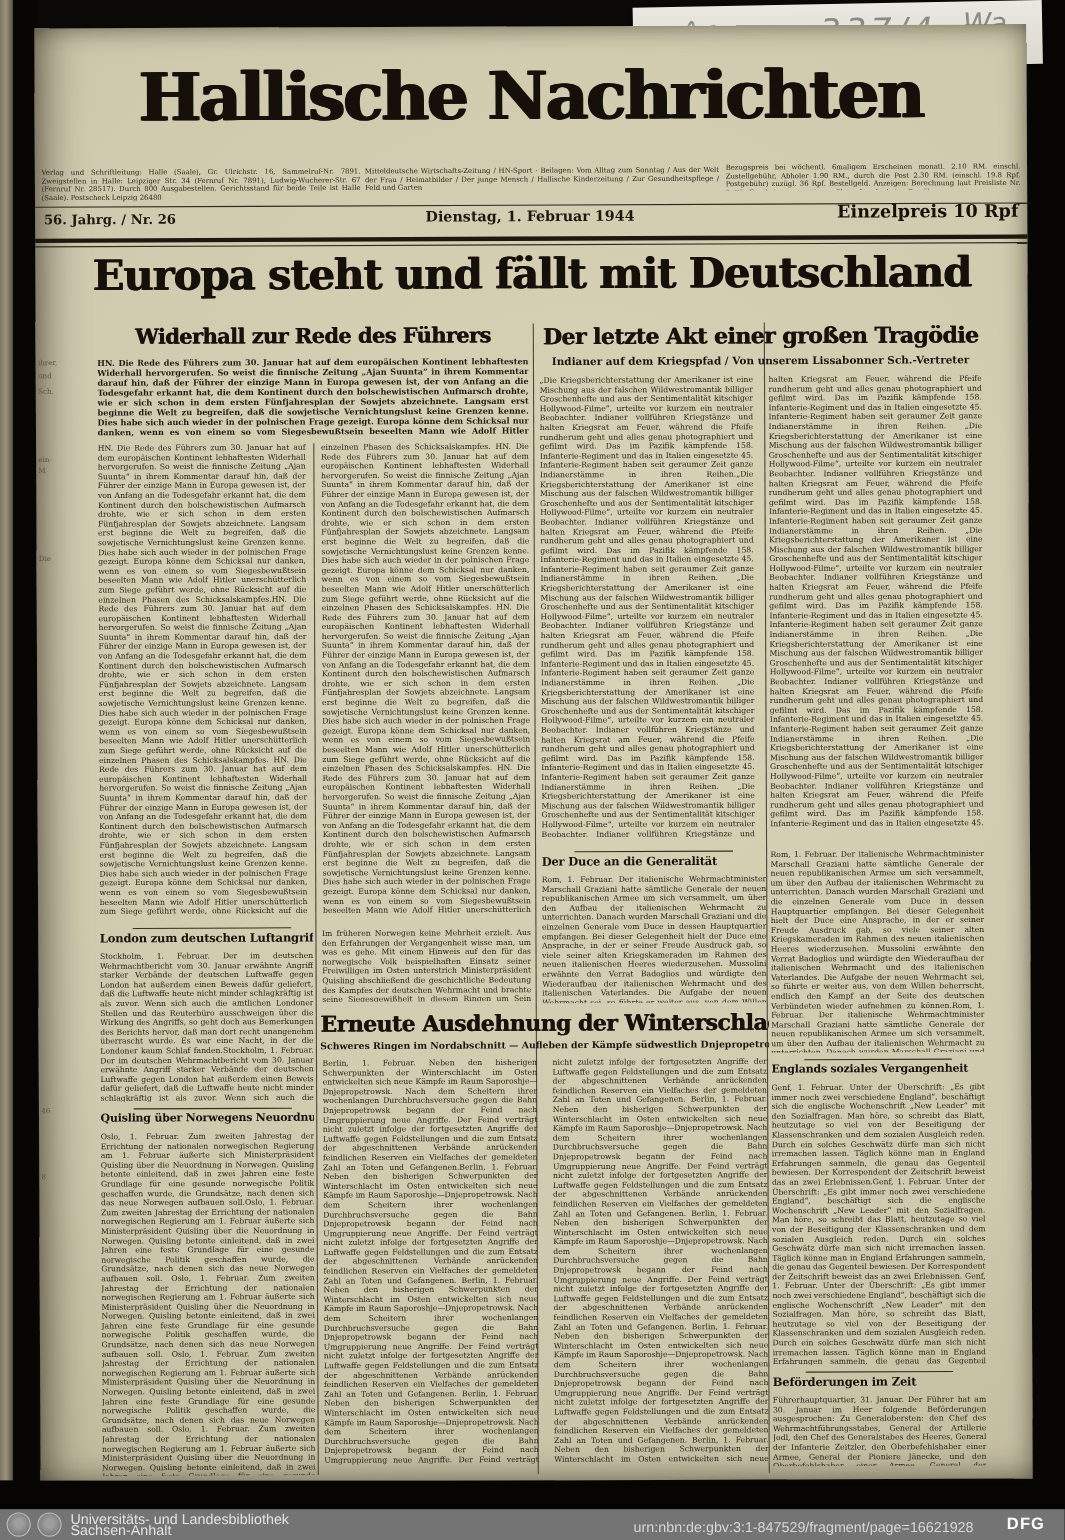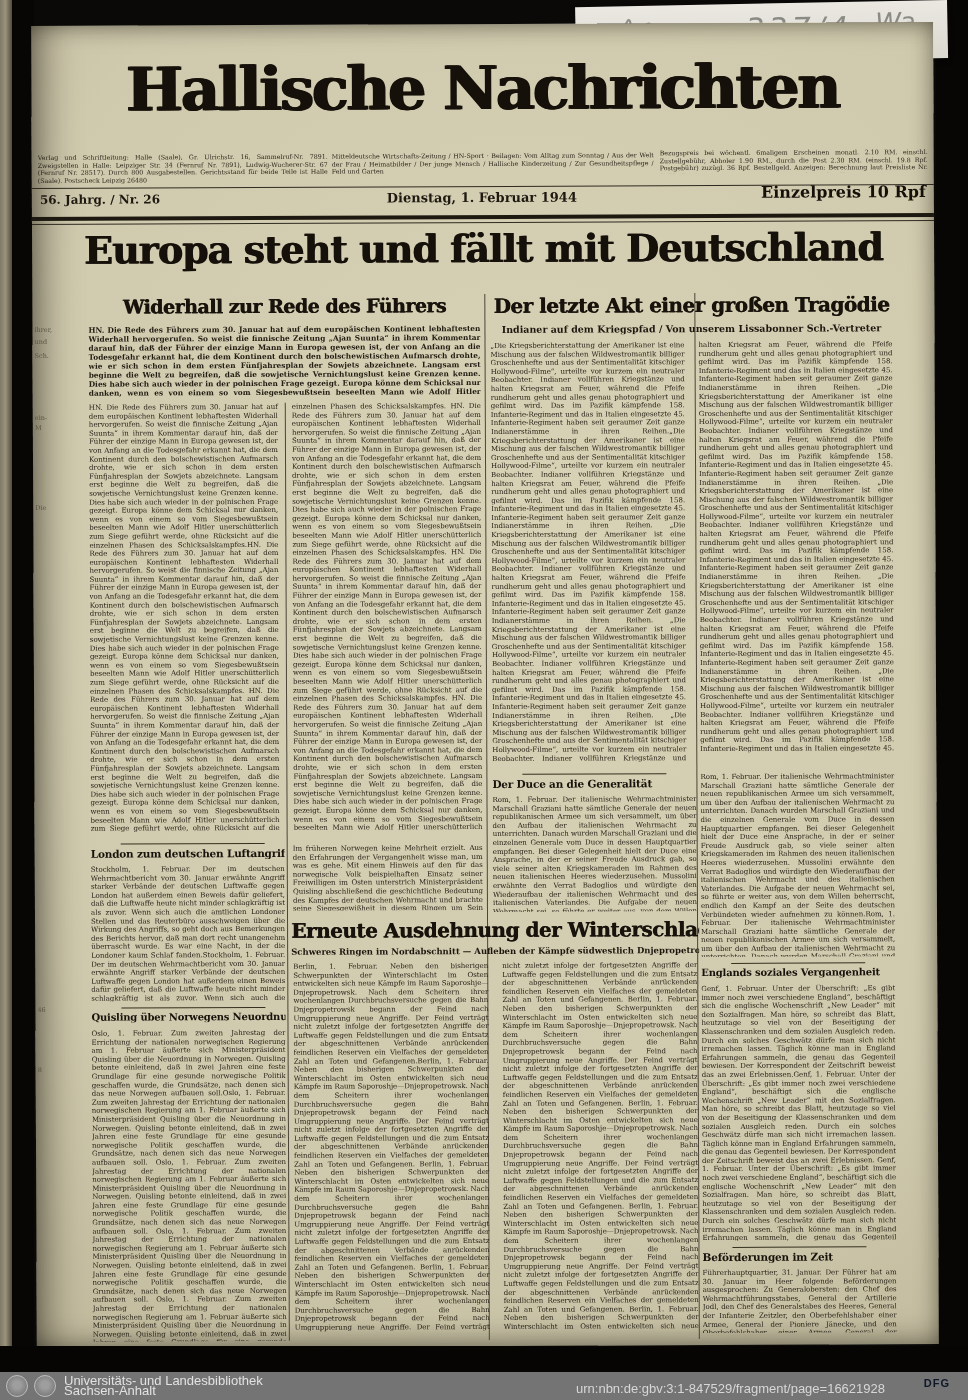--- a/index.html
+++ b/index.html
@@ -60,21 +60,21 @@
   
   .frag{position:absolute;left:2px;font-size:6.5px;color:#5a5443;}
   
   #footer-black{left:0;top:1346px;width:968px;height:26px;background:#060504;}
   #footer-bar{left:0;top:1372px;width:968px;height:28px;background:#747474;
     font-family:"Liberation Sans","DejaVu Sans",sans-serif;}
   .seal{position:absolute;top:3px;width:20px;height:20px;border-radius:50%;
     border:1px solid #c6c6c6;background:radial-gradient(circle at 50% 45%,#a3a3a3 25%,#7c7c7c 75%);opacity:.9;}
   #lib-text{position:absolute;left:64px;top:4px;font-size:13px;line-height:9.5px;color:#e2e2e2;}
   #urn{position:absolute;left:556px;top:9px;font-size:13px;color:#d7d7d7;margin-left:20px;}
-  #dfg{position:absolute;right:18px;top:5px;font-size:11px;font-weight:bold;color:#0f172a;letter-spacing:1px;}
+  #dfg{position:absolute;right:18px;top:5px;font-size:15px;font-weight:bold;color:#ffffff;letter-spacing:1px;}
 </style>
 </head>
 <body>
 
 <div id="scan">
 
   <div class="abs" id="sliver-left"></div>
   <div class="abs" id="gutter-left"></div>
   <div class="abs" id="gutter-right"></div>
 

